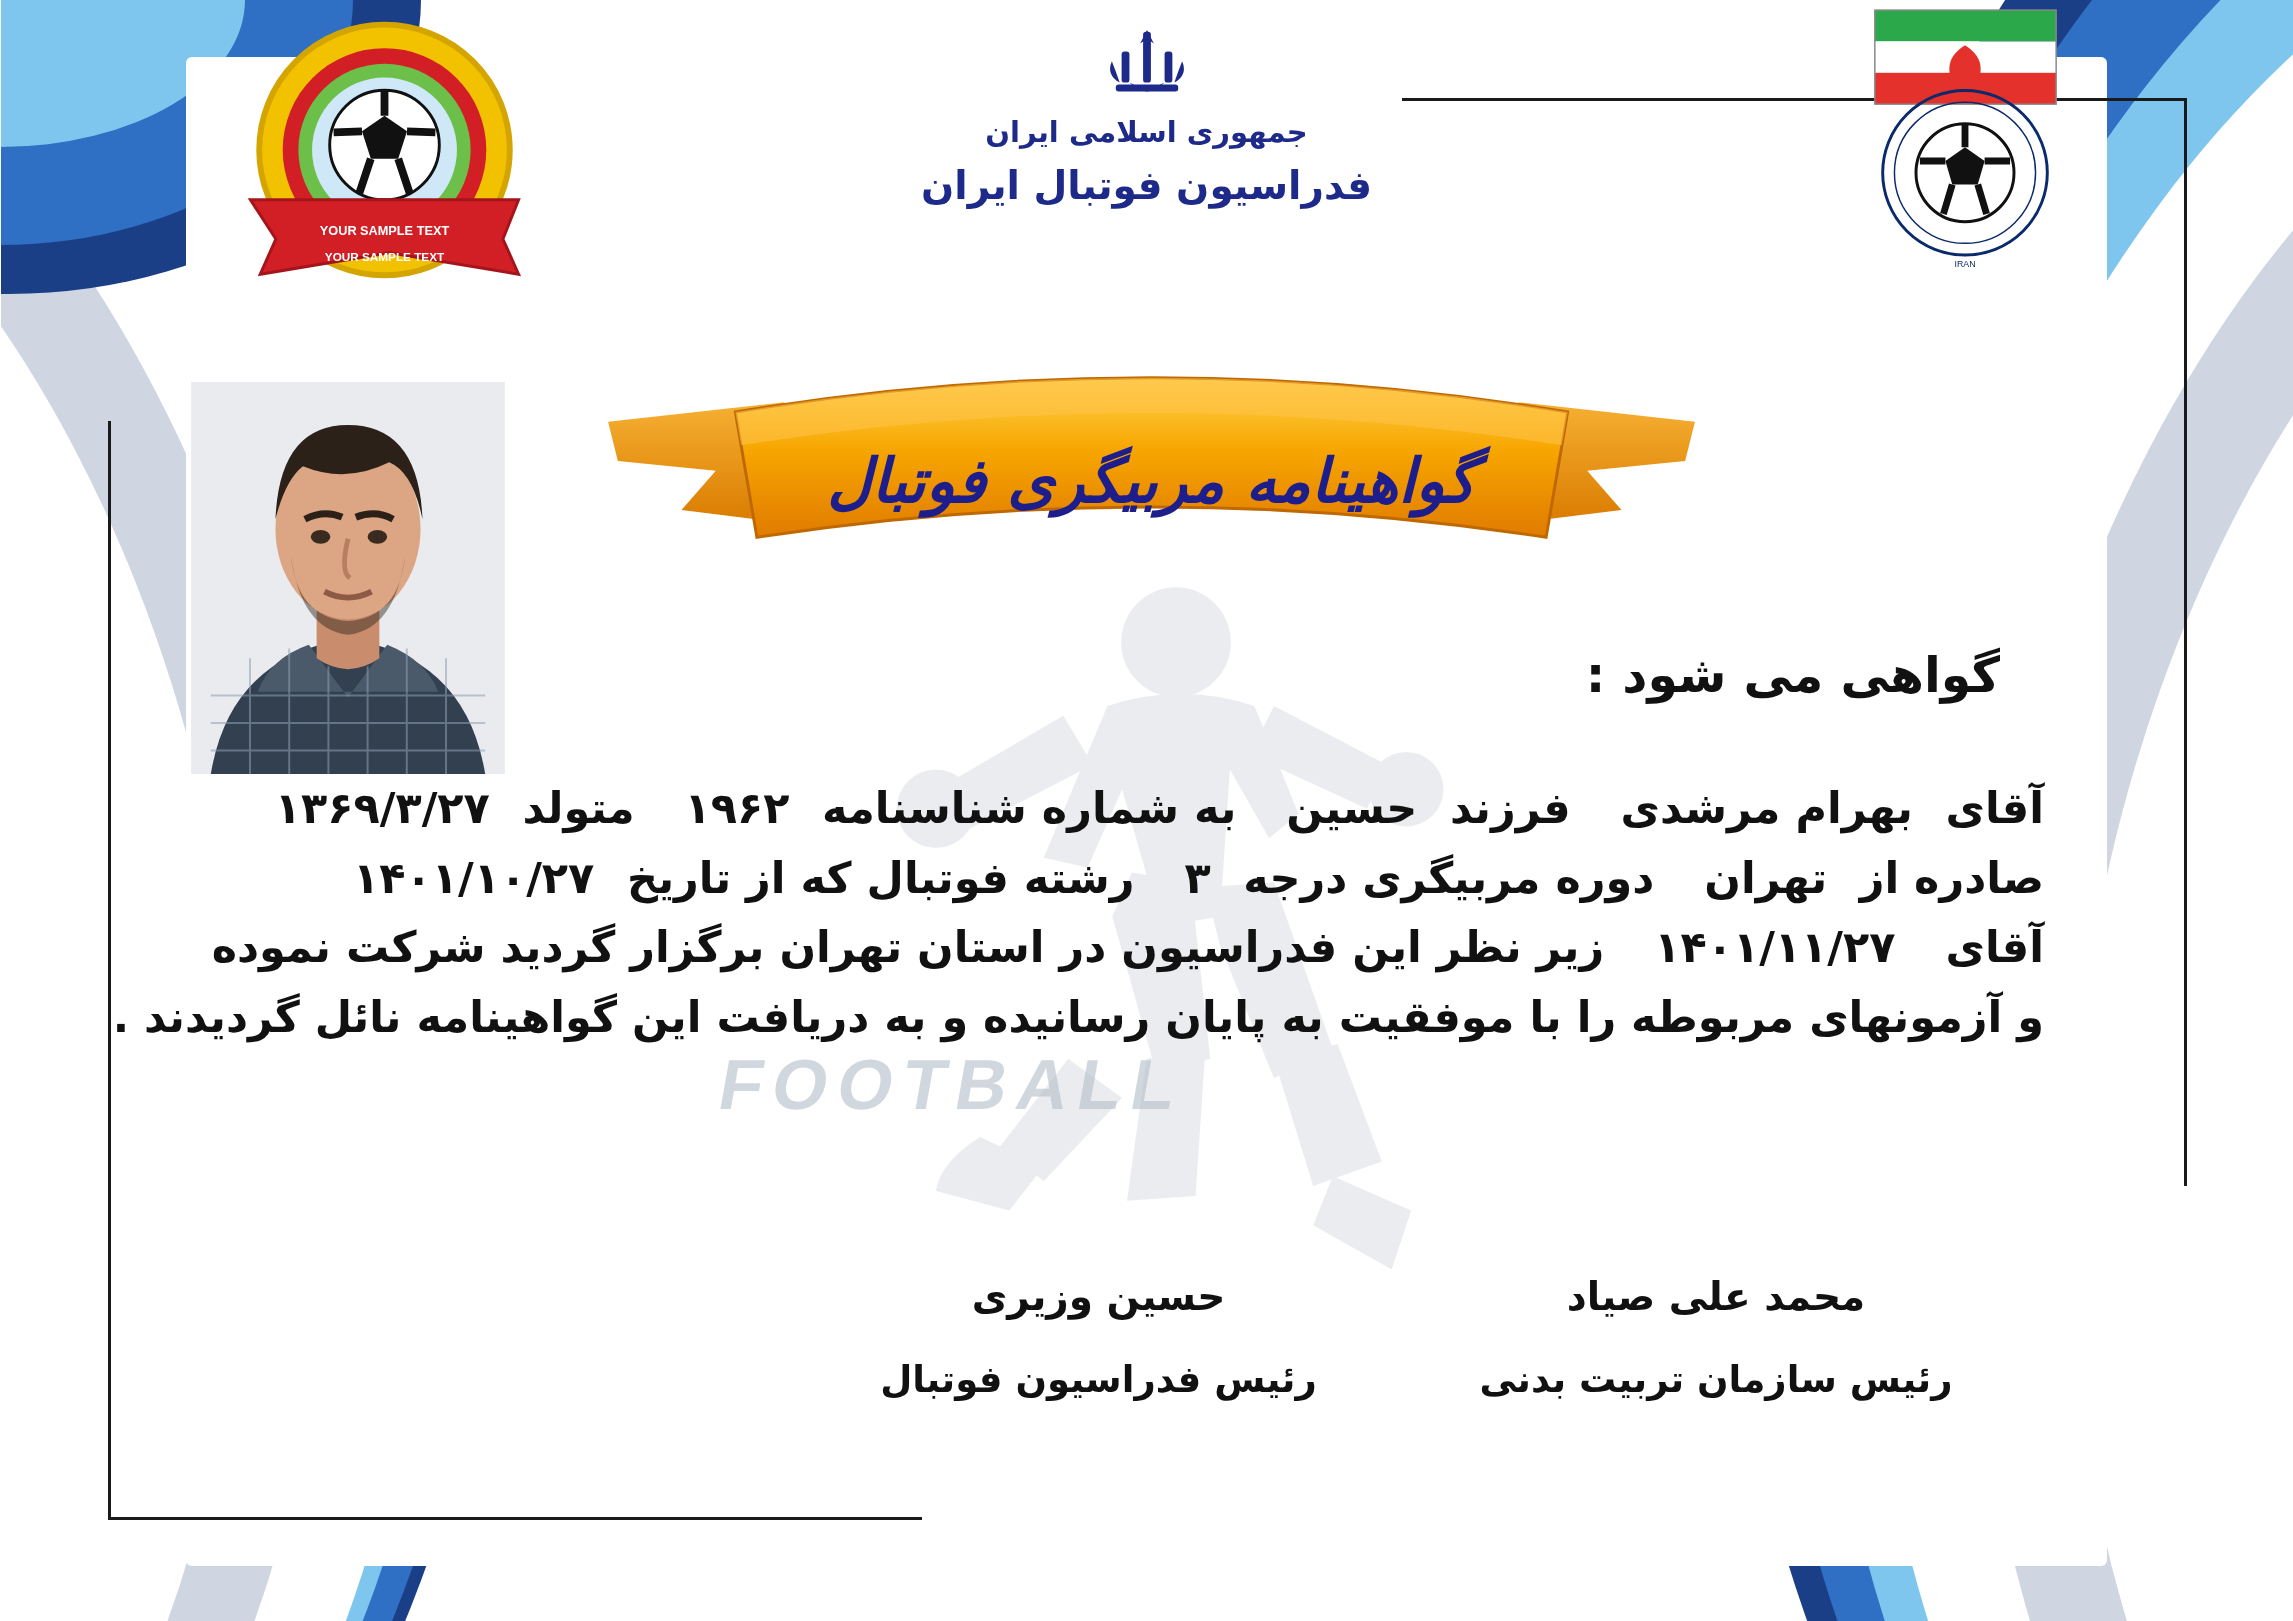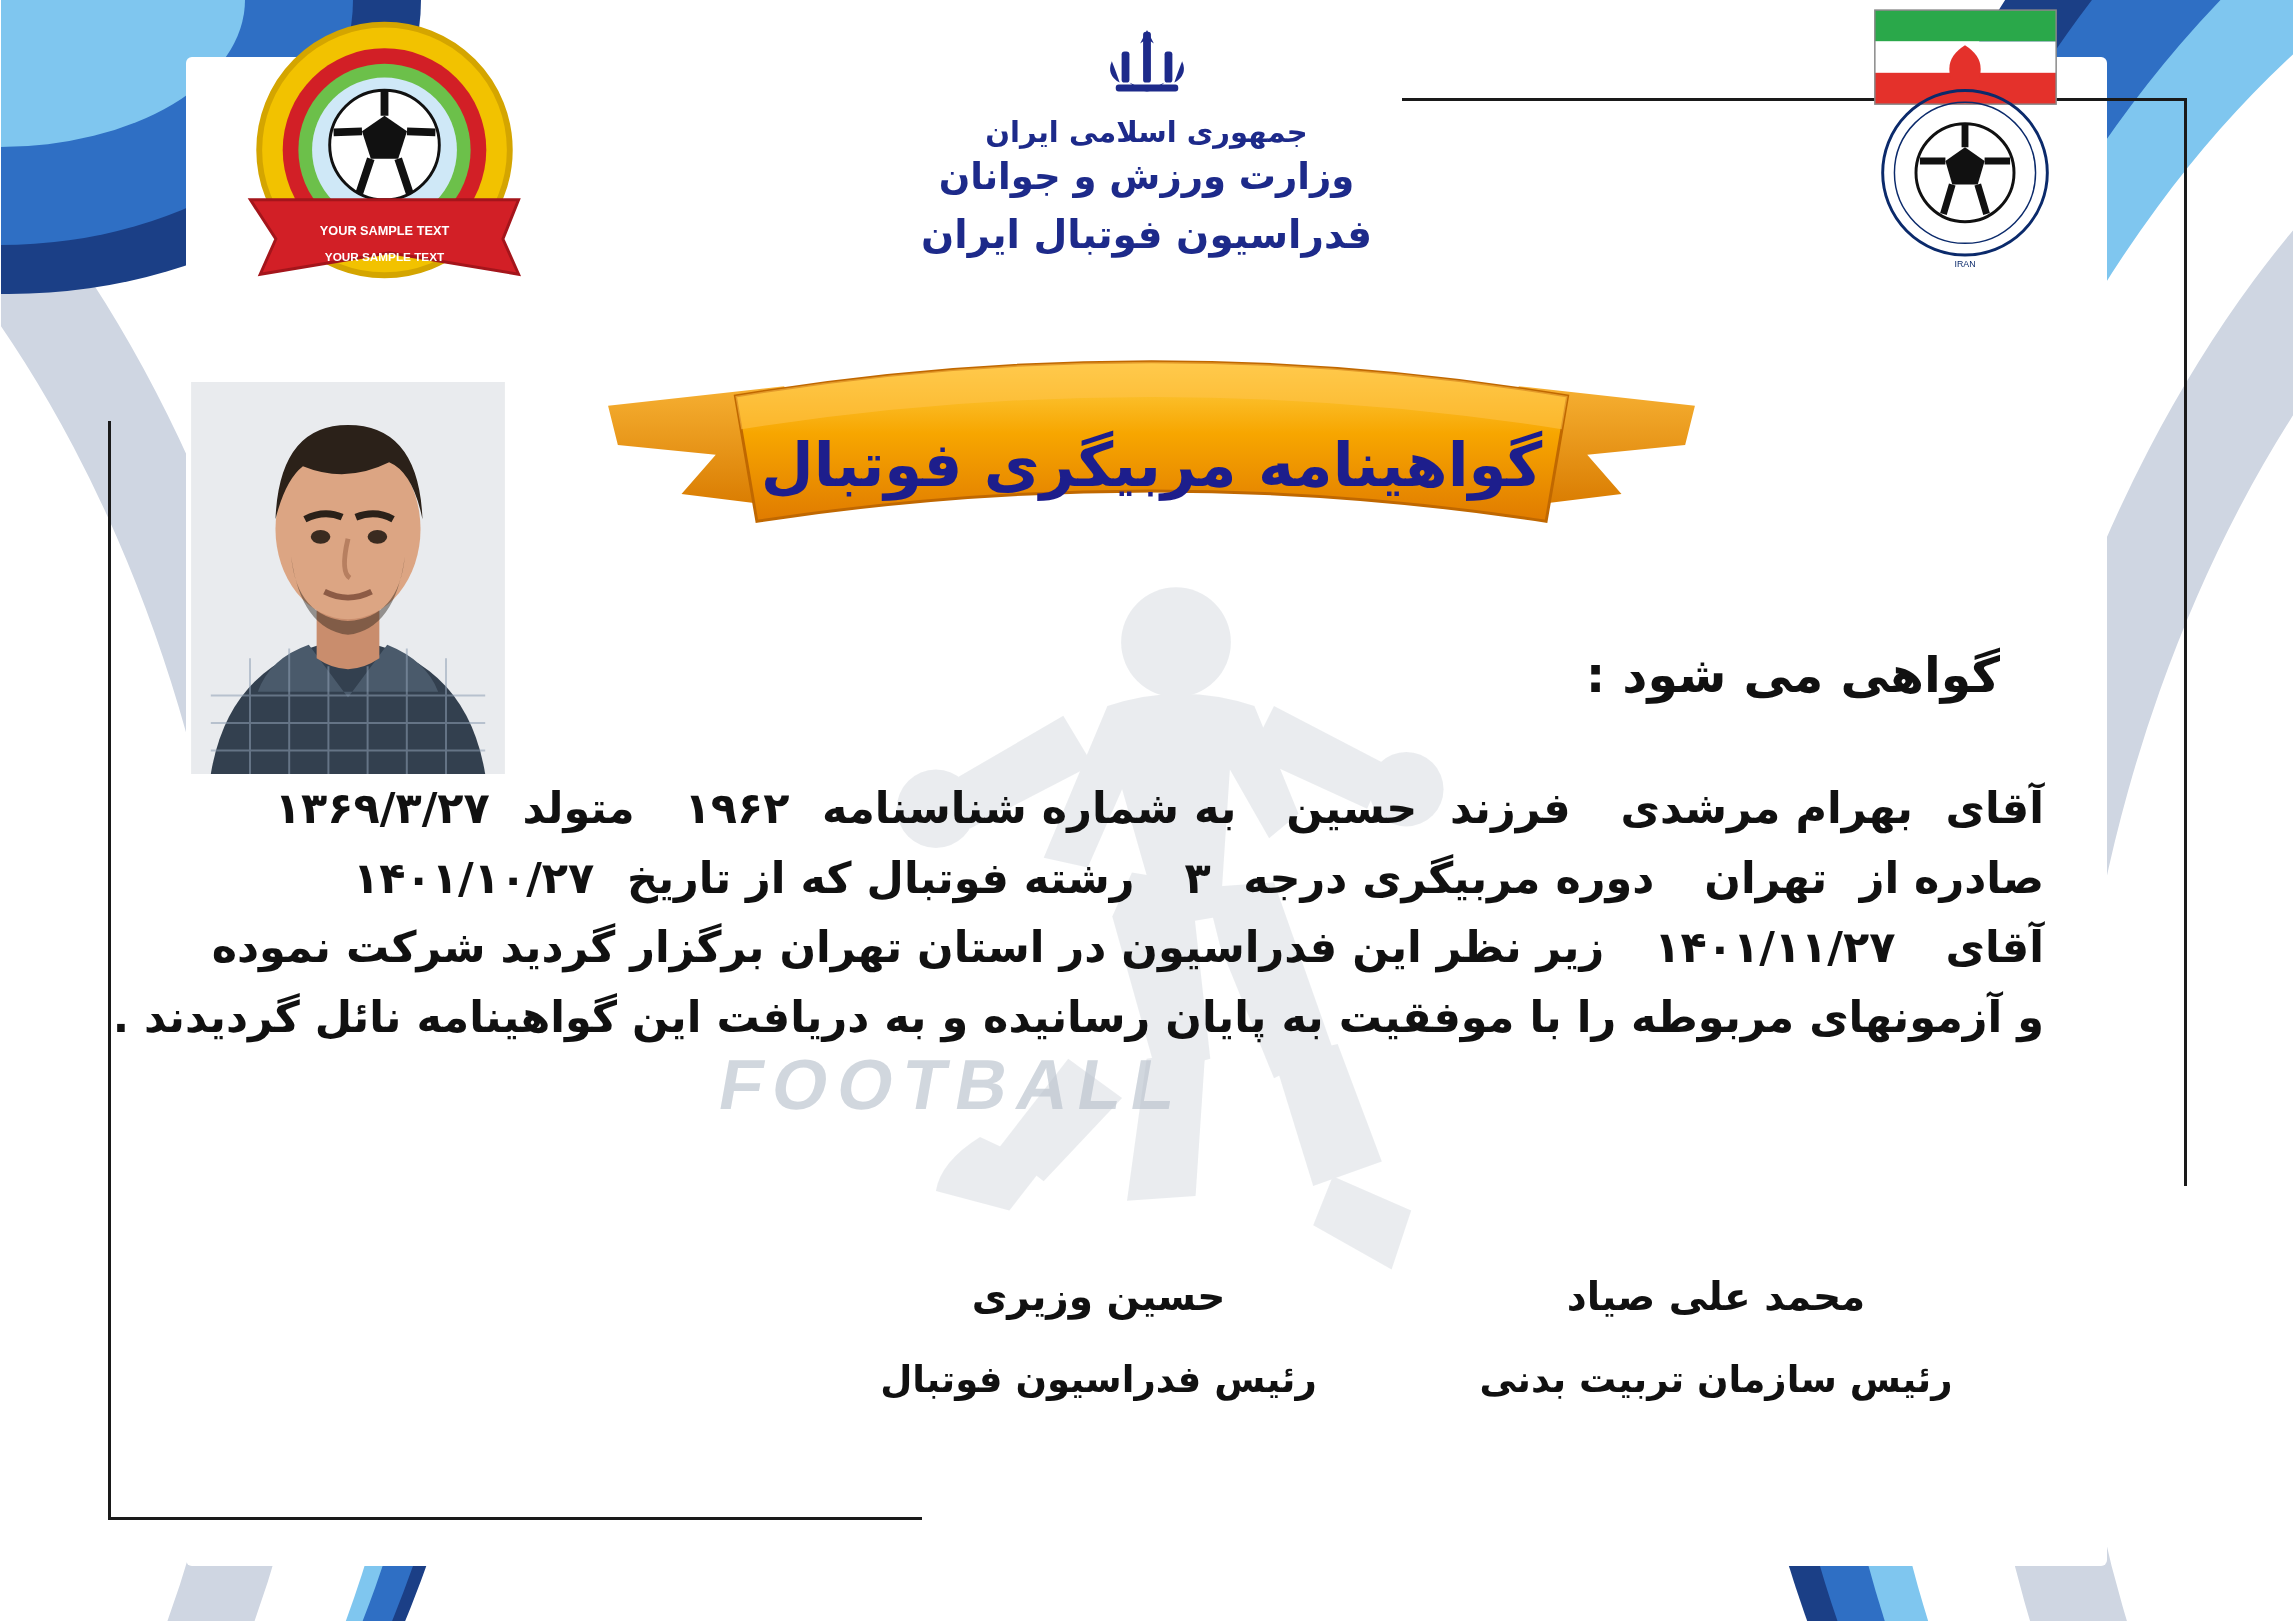--- a/index.html
+++ b/index.html
@@ -57,21 +57,21 @@
   .fed-logo{position:absolute;left:1818px;top:3.9px;width:294px;height:265px;}
   .emblem{position:absolute;left:223px;top:7.8px;width:323px;height:323px;}
 
   .ministry{position:absolute;left:921px;top:25.5px;width:451px;text-align:center;color:#1d2a8a;}
   .min-emblem{margin:0 auto;width:90px;height:82px;}
   .min-l1{font-size:29px;margin-top:3.9px;font-weight:bold;direction:rtl;}
   .min-l2{font-size:37px;margin-top:5.9px;font-weight:bold;direction:rtl;}
   .min-l3{font-size:39px;margin-top:13.7px;font-weight:bold;color:#1d2a8a;direction:rtl;white-space:nowrap;}
 
   
-  .ribbon-wrap{position:absolute;left:588px;top:347px;width:1127px;height:235px;}
+  .ribbon-wrap{position:absolute;left:588px;top:363px;width:1127px;height:235px;font-style:italic;}
   .ribbon-title{position:absolute;left:0;top:0;width:1127px;height:235px;
      display:flex;align-items:center;justify-content:center;
      font-size:61px;font-weight:bold;color:#1d1e8c;letter-spacing:2px;}
 
   
   .photo{position:absolute;left:191px;top:382px;width:314px;height:392px;overflow:hidden;}
 
   
   .meta{position:absolute;right:230px;top:470px;text-align:right;color:#111;}
   .meta div{font-size:33px;font-weight:bold;margin-bottom:37px;direction:rtl;}
@@ -186,21 +186,20 @@
         <path d="M46 4 l7 14 -7 -5 -7 5z"></path>
         <rect x="20" y="26" width="8" height="32" rx="3"></rect>
         <rect x="64" y="26" width="8" height="32" rx="3"></rect>
         <path d="M10 36 q-6 14 8 22 q-4 -12 -8 -22z"></path>
         <path d="M82 36 q6 14 -8 22 q4 -12 8 -22z"></path>
         <path d="M28 58 q18 18 36 0 q-18 10 -36 0z"></path>
         <rect x="14" y="60" width="64" height="7" rx="3"></rect>
       </g>
     </svg>
     <div class="min-l1">جمهوری اسلامی ایران</div>
-    <div class="min-l2">وزارت ورزش و جوانان</div>
     <div class="min-l3">فدراسیون فوتبال ایران</div>
   </div>
 
   <div class="ribbon-wrap">
     <svg viewBox="0 0 1150 240" width="1127" height="235">
       <defs>
         <linearGradient id="gOr" x1="0" y1="0" x2="0" y2="1">
           <stop offset="0%" stop-color="#ffd34d"></stop>
           <stop offset="45%" stop-color="#f7a600"></stop>
           <stop offset="100%" stop-color="#e07b00"></stop>

